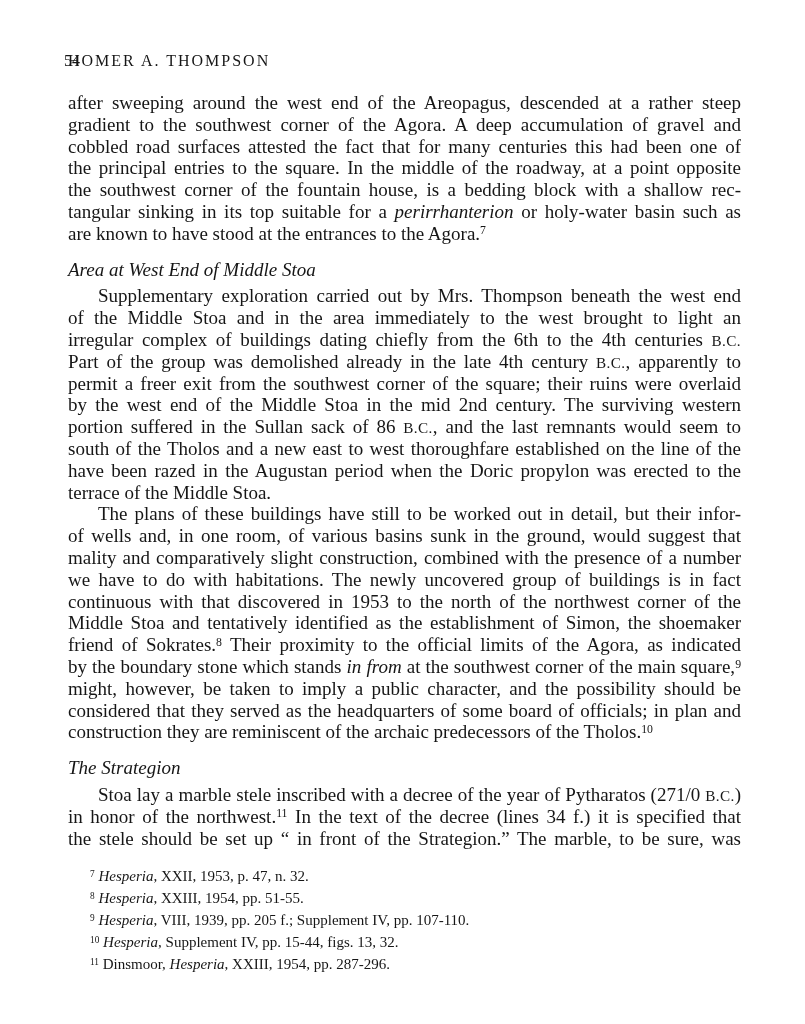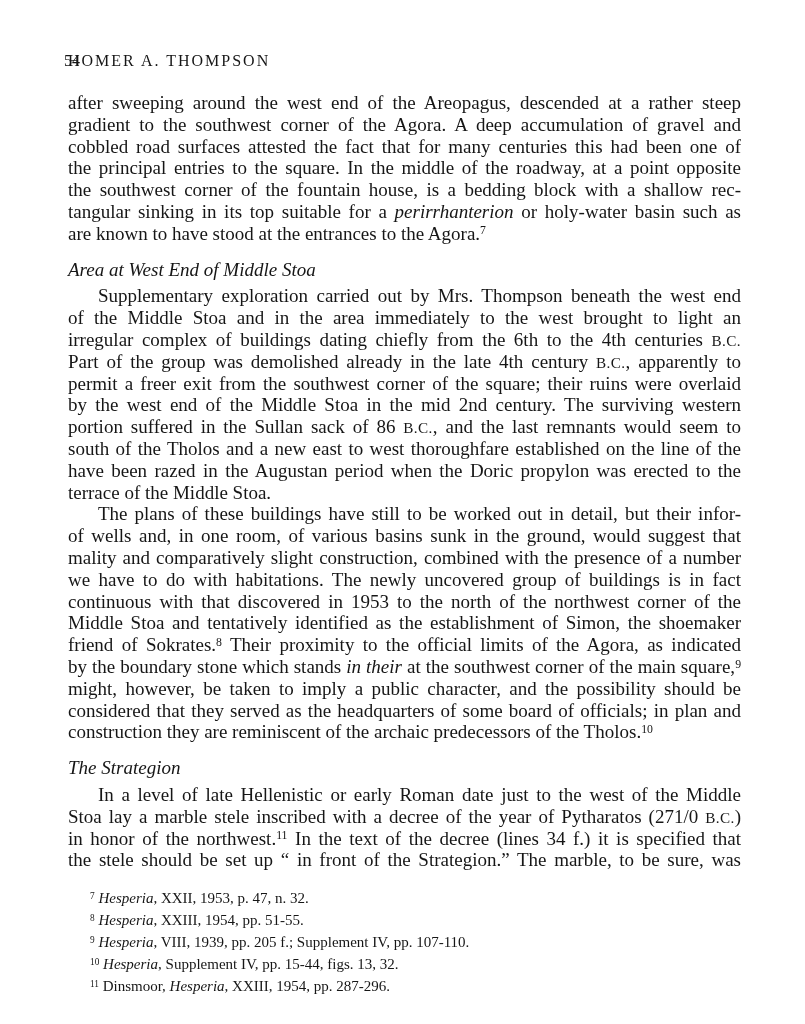--- a/index.html
+++ b/index.html
@@ -67,28 +67,27 @@
         <div class="line last"><span>terrace of the Middle Stoa.</span></div>
       </div>
       <div class="para indent">
         <div class="line"><span>The plans of these buildings have still to be worked out in detail, but their infor-</span></div>
         <div class="line"><span>of wells and, in one room, of various basins sunk in the ground, would suggest that</span></div>
         <div class="line"><span>mality and comparatively slight construction, combined with the presence of a number</span></div>
         <div class="line"><span>we have to do with habitations. The newly uncovered group of buildings is in fact</span></div>
         <div class="line"><span>continuous with that discovered in 1953 to the north of the northwest corner of the</span></div>
         <div class="line"><span>Middle Stoa and tentatively identified as the establishment of Simon, the shoemaker</span></div>
         <div class="line"><span>friend of Sokrates.</span><span class="sup">8</span><span> Their proximity to the official limits of the Agora, as indicated</span></div>
-        <div class="line"><span>by the boundary stone which stands </span><span class="i">in their</span><span> at the southwest corner of the main square,</span><span class="sup">9</span></div>
+        <div class="line"><span>by the boundary stone which stands </span><span class="i">in from</span><span> at the southwest corner of the main square,</span><span class="sup">9</span></div>
         <div class="line"><span>might, however, be taken to imply a public character, and the possibility should be</span></div>
         <div class="line"><span>considered that they served as the headquarters of some board of officials; in plan and</span></div>
         <div class="line last"><span>construction they are reminiscent of the archaic predecessors of the Tholos.</span><span class="sup">10</span></div>
       </div>
       <div class="heading">The Strategion</div>
       <div class="para indent">
-        <div class="line"><span>In a level of late Hellenistic or early Roman date just to the west of the Middle</span></div>
         <div class="line"><span>Stoa lay a marble stele inscribed with a decree of the year of Pytharatos (271/0 </span><span class="sc">B.C.</span><span>)</span></div>
         <div class="line"><span>in honor of the northwest.</span><span class="sup">11</span><span> In the text of the decree (lines 34 f.) it is specified that</span></div>
         <div class="line"><span>the stele should be set up “ in front of the Strategion.” The marble, to be sure, was</span></div>
       </div>
     </div>
   <div class="footnotes">
       <div class="footnote"><span class="sup">7</span><span> </span><span class="i">Hesperia</span><span>, XXII, 1953, p. 47, n. 32.</span></div>
       <div class="footnote"><span class="sup">8</span><span> </span><span class="i">Hesperia</span><span>, XXIII, 1954, pp. 51-55.</span></div>
       <div class="footnote"><span class="sup">9</span><span> </span><span class="i">Hesperia</span><span>, VIII, 1939, pp. 205 f.; Supplement IV, pp. 107-110.</span></div>
       <div class="footnote"><span class="sup">10</span><span> </span><span class="i">Hesperia</span><span>, Supplement IV, pp. 15-44, figs. 13, 32.</span></div>

